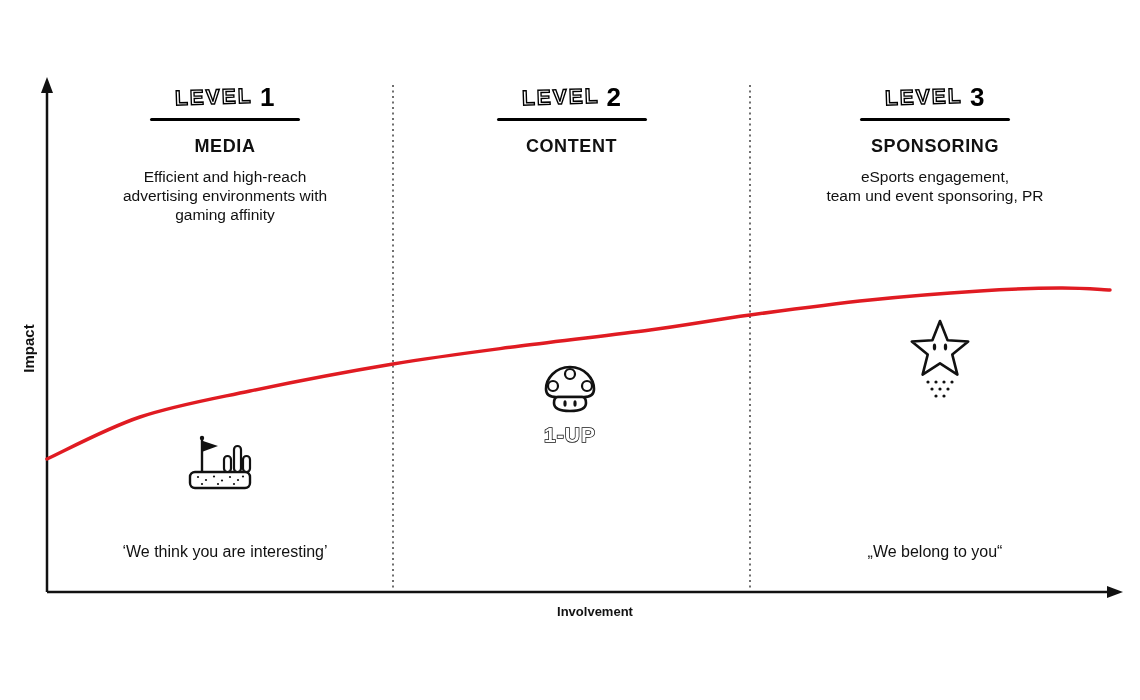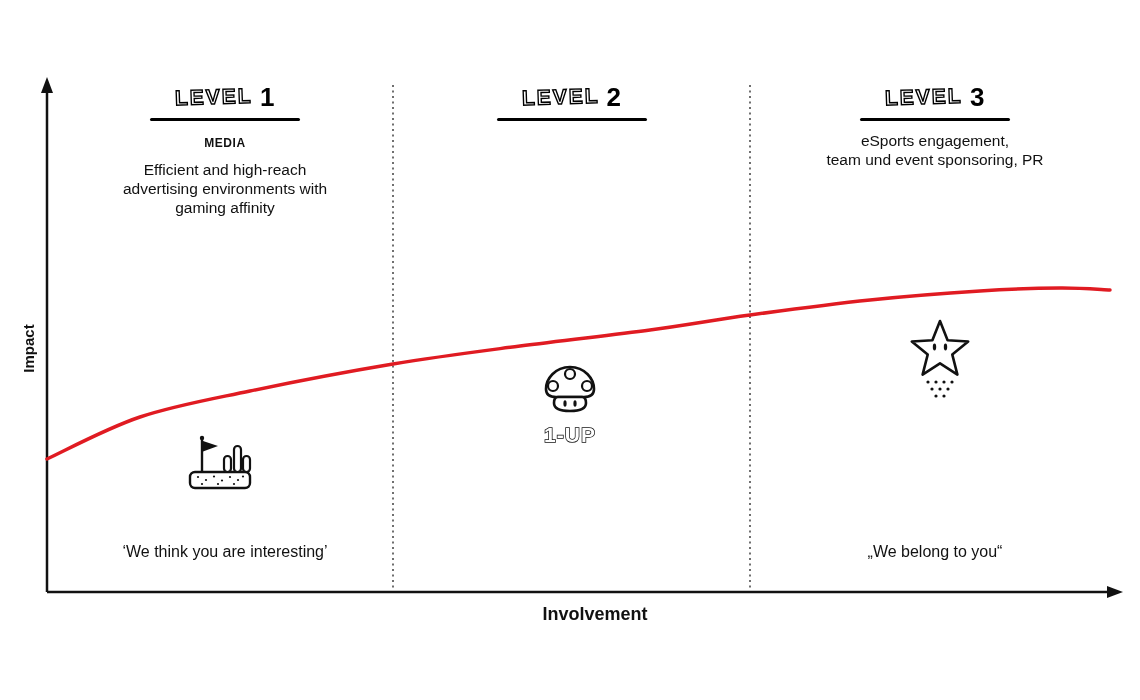--- a/index.html
+++ b/index.html
@@ -13,33 +13,33 @@
   .col-2{left:395px;width:353px;}
   .col-3{left:752px;width:366px;}
   .level-head{display:flex;align-items:flex-end;justify-content:center;gap:7px;}
   .level-word{
     font-size:21px;font-weight:800;letter-spacing:2px;color:#fff;
     -webkit-text-stroke:1.4px #000;transform:rotate(-2deg);line-height:26px;
     text-transform:uppercase;
   }
   .level-num{font-size:26px;font-weight:800;color:#000;line-height:26px;}
   .head-underline{width:150px;height:3px;background:#000;margin:8px auto 0;border-radius:2px;}
-  .category{margin-top:15px;font-size:12px;font-weight:bold;letter-spacing:.6px;}
+  .category{margin-top:15px;font-size:18px;font-weight:bold;letter-spacing:.6px;}
   .description{margin-top:10px;font-size:15.5px;line-height:19px;white-space:pre-line;}
   .quote{position:absolute;top:543px;text-align:center;font-size:16px;}
   .quote-1{left:57px;width:336px;text-align:center;}
   .quote-2{left:395px;width:353px;}
   .quote-3{left:752px;width:366px;}
   .axis-label-y{
     position:absolute;top:340px;left:-32px;width:120px;text-align:center;
     font-weight:bold;font-size:15px;transform:rotate(-90deg);
   }
   .axis-label-x{
     position:absolute;top:604px;left:50px;width:1090px;text-align:center;
-    font-weight:bold;font-size:18px;
+    font-weight:bold;font-size:13px;
   }
   .icon-abs{position:absolute;}
   .icon-flag{left:187px;top:432px;}
   .icon-mushroom{left:538px;top:362px;}
   .icon-star{left:907px;top:318px;}
   .oneup-text{font-family:"Liberation Sans", sans-serif;paint-order:stroke;}
 </style>
 </head>
 <body>
 
@@ -73,28 +73,30 @@
 advertising environments with
 gaming affinity</div>
   </div>
 
   <div class="col col-2">
     <div class="level-head">
       <span class="level-word">Level</span>
       <span class="level-num">2</span>
     </div>
     <div class="head-underline"></div>
+    <div class="category">CONTENT</div>
   </div>
 
   <div class="col col-3">
     <div class="level-head">
       <span class="level-word">Level</span>
       <span class="level-num">3</span>
     </div>
     <div class="head-underline"></div>
+    <div class="category">SPONSORING</div>
     <div class="description">eSports engagement,
 team und event sponsoring, PR</div>
   </div>
 
   <div class="quote quote-1">‘We think you are interesting’</div>
   <div class="quote quote-3">„We belong to you“</div>
 
   <svg class="icon-abs icon-flag" width="66" height="60" viewBox="0 0 66 60">
     <rect x="3" y="40" width="60" height="16" rx="5" fill="#fff" stroke="#111" stroke-width="2.4"></rect>
     <circle cx="11" cy="45" r="1.1" fill="#111"></circle>

